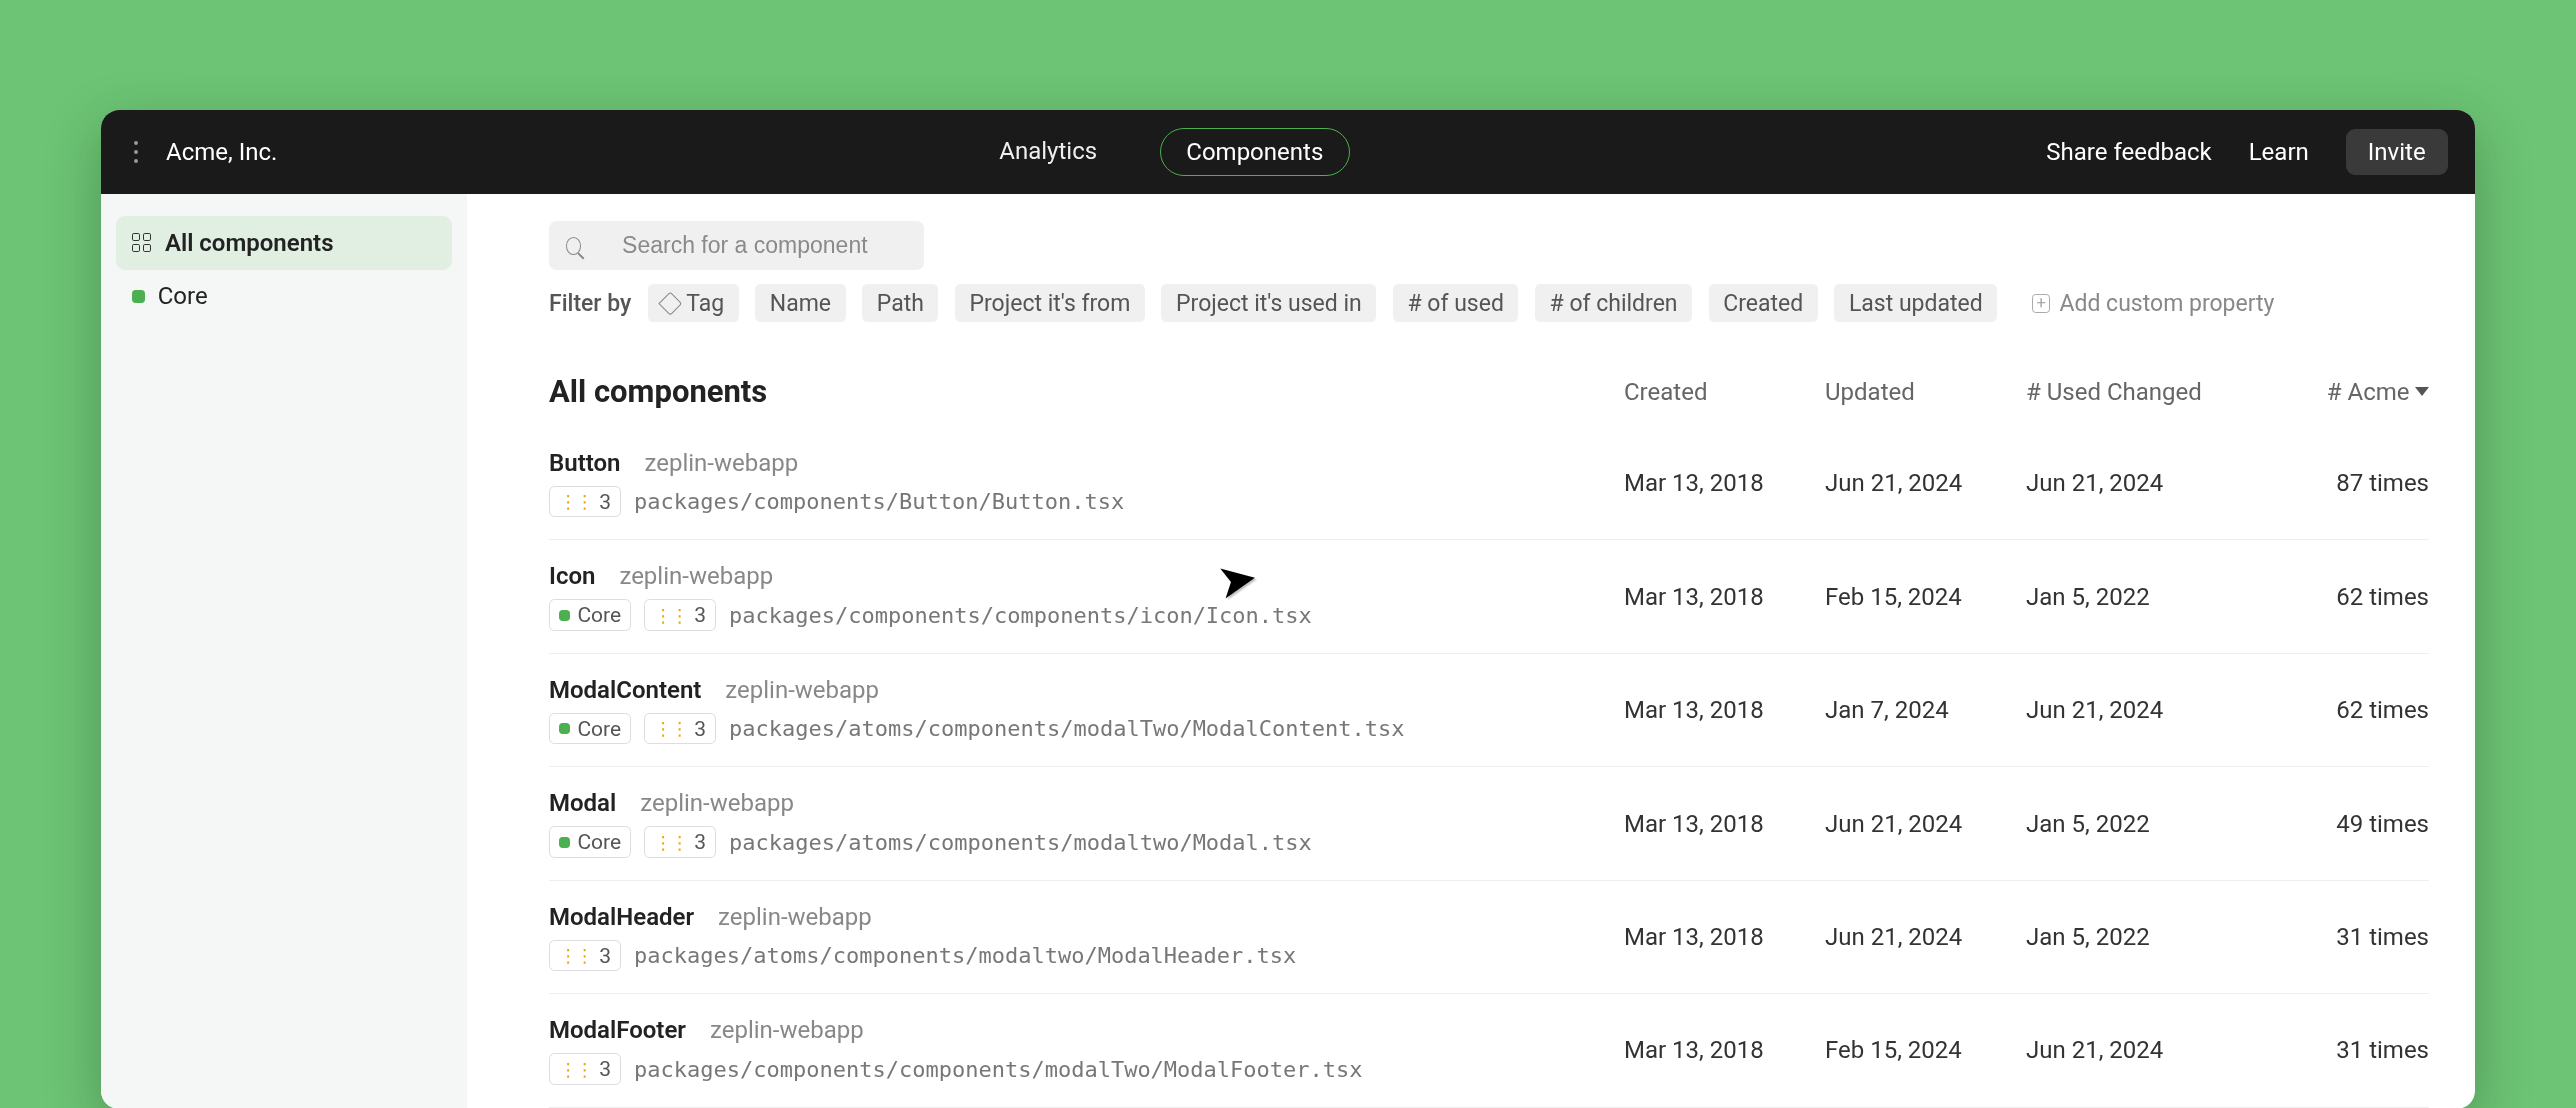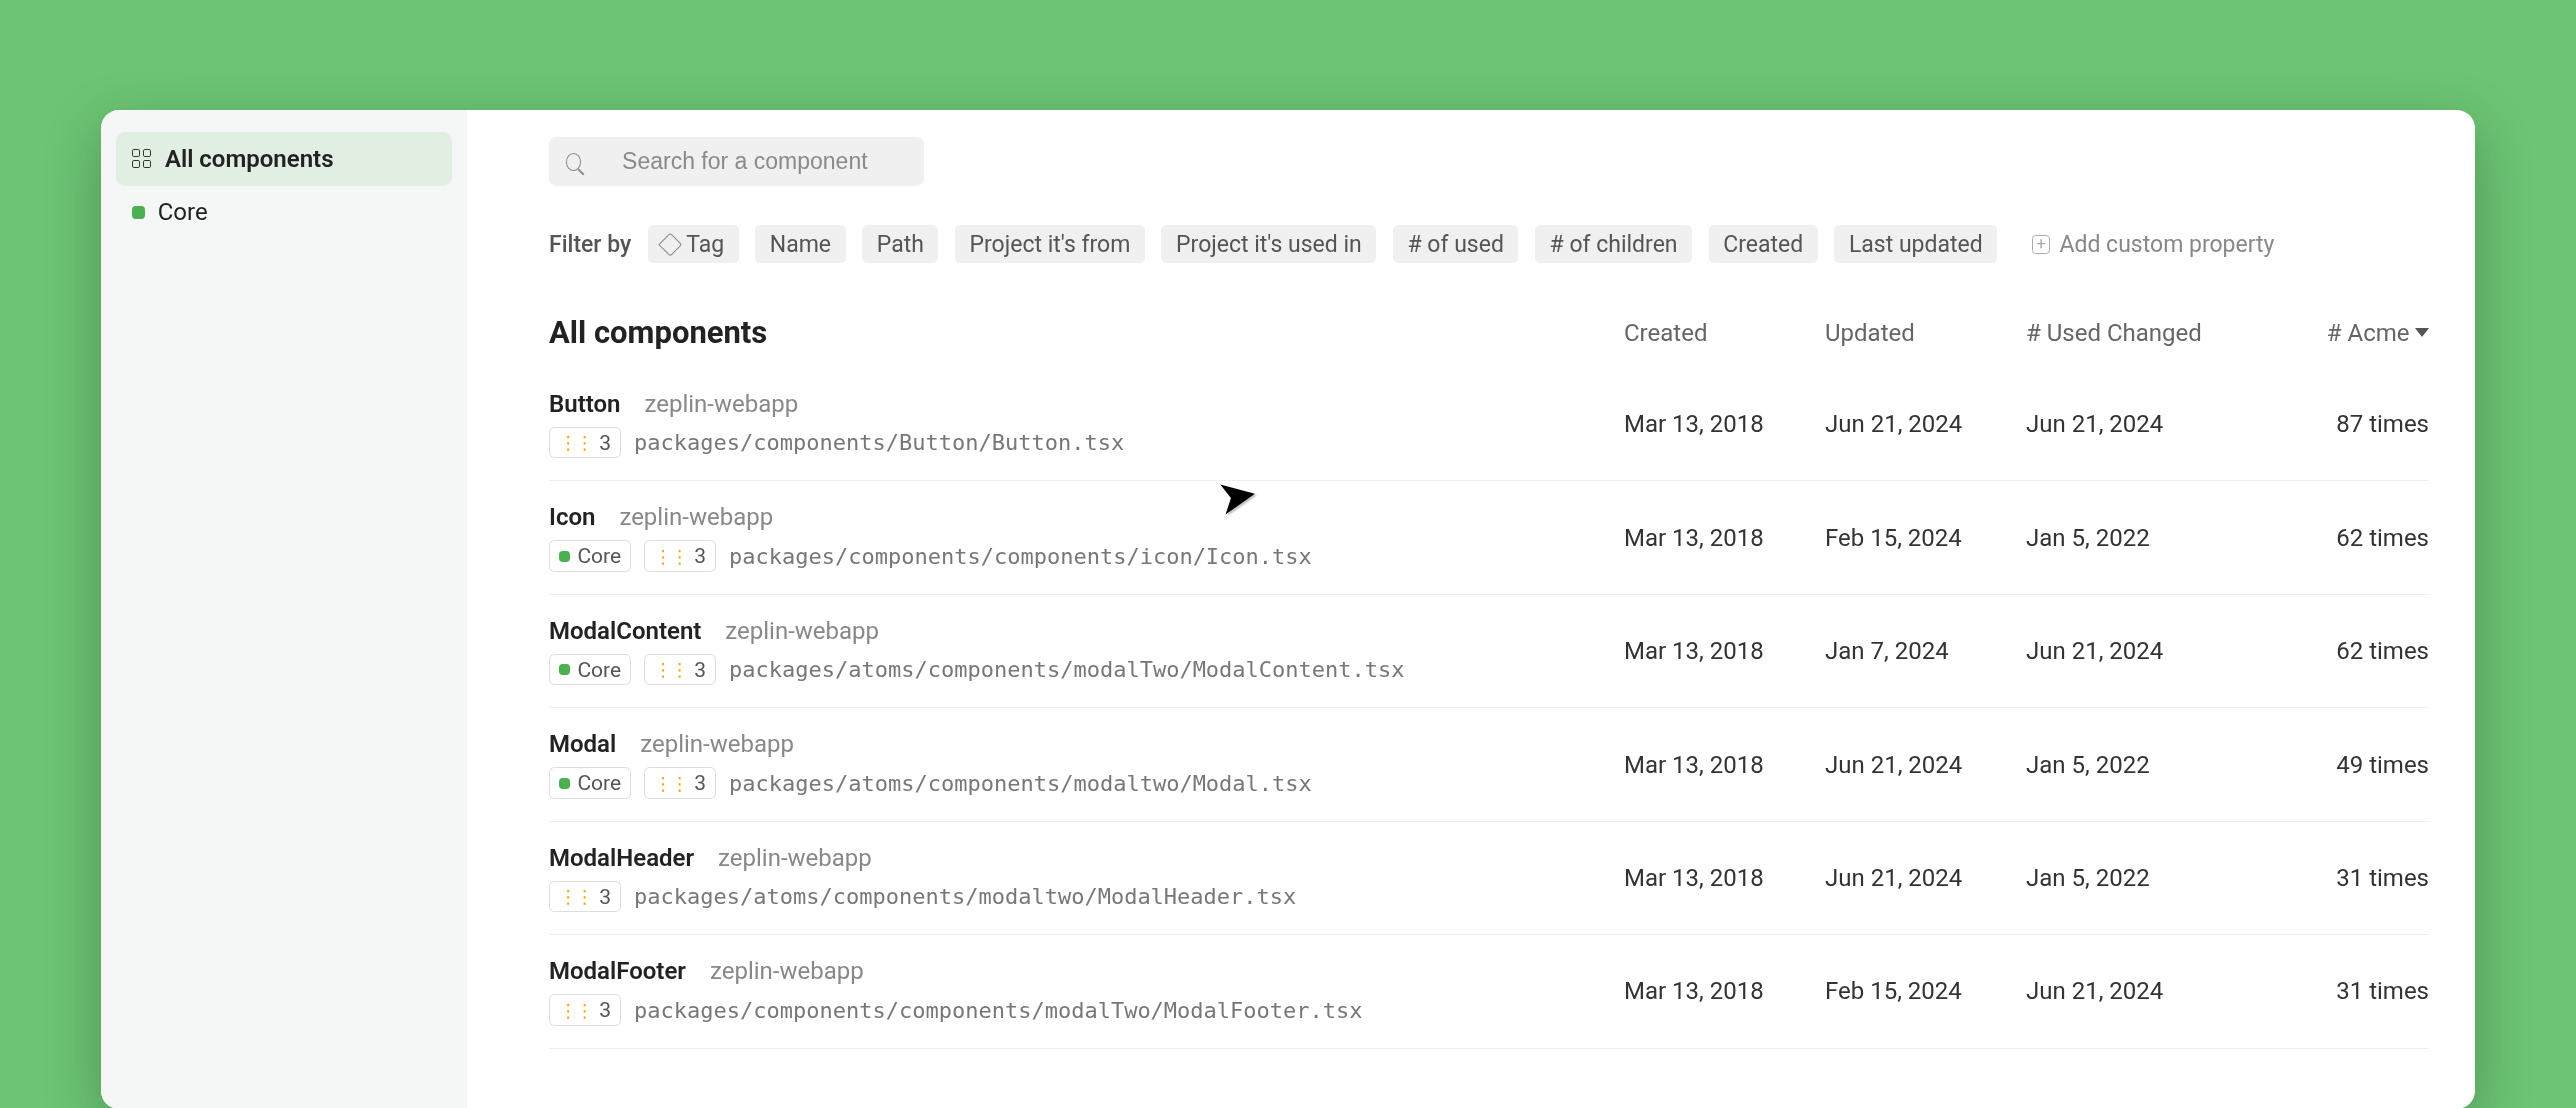--- a/index.html
+++ b/index.html
@@ -106,21 +106,21 @@
     width: 18.3px; height: 18.3px; border: 1.8px solid #888; border-radius: 50%; position: relative;
   }
   .search-icon::after {
     content: ''; position: absolute; width: 1.8px; height: 8.2px; background: #888; transform: rotate(-45deg); bottom: -6.4px; right: -1.8px;
   }
   .search-box input {
     border: none; background: transparent; font-size: 23px; color: #333; outline: none; width: 100%; margin-left: 30px;
   }
   .search-box input::placeholder { color: #8a8a8a; }
   .filter-row {
-    display: flex; align-items: center; gap: 16.5px; margin-top: 39px; font-size: 23px; flex-wrap: wrap;
+    display: flex; align-items: center; gap: 16.5px; margin-top: 14px; font-size: 23px; flex-wrap: wrap;
   }
   .filter-label { color: #555; font-weight: 500; }
   .filter-chip {
     background: #f0f0f0; padding: 5.5px 14.6px; border-radius: 5.5px; color: #555; cursor: pointer; display: inline-flex; align-items: center; gap: 7.3px; justify-content: center;
   }
   .tag-outline-icon {
     width: 16.5px; height: 16.5px; border: 1.8px solid #888; border-radius: 2.7px 2.7px 2.7px 0; transform: rotate(45deg);
   }
   .add-custom { color: #888; display: inline-flex; align-items: center; gap: 9.1px; cursor: pointer; margin-left: 18.3px; }
   .plus-box { width: 18.3px; height: 18.3px; border: 1.8px solid #aaa; border-radius: 3.7px; position: relative; }
@@ -154,20 +154,39 @@
   .cursor {
     position:absolute; left:750px; top:357px; font-size:48px; color:#000; pointer-events:none;
     transform: rotate(-10deg);
     text-shadow: 1.8px 1.8px 1.8px rgba(0,0,0,0.25);
   }
 </style>
 </head>
 <body>
 
 <div class="window">
+  <div class="topbar">
+    <div class="topbar-left">
+      <div class="dots-icon">
+          <span></span>
+          <span></span>
+          <span></span>
+        </div>
+      <div>Acme, Inc.</div>
+    </div>
+    <div class="topbar-center">
+      <a class="nav-link">Analytics</a>
+      <a class="nav-link active">Components</a>
+    </div>
+    <div class="topbar-right">
+      <a>Share feedback</a>
+      <a>Learn</a>
+      <div class="invite-btn">Invite</div>
+    </div>
+  </div>
 
   <div class="body">
     <div class="sidebar">
       <div class="sidebar-item active">
         <span class="grid-icon">
             <span></span>
             <span></span>
             <span></span>
             <span></span>
           </span>

